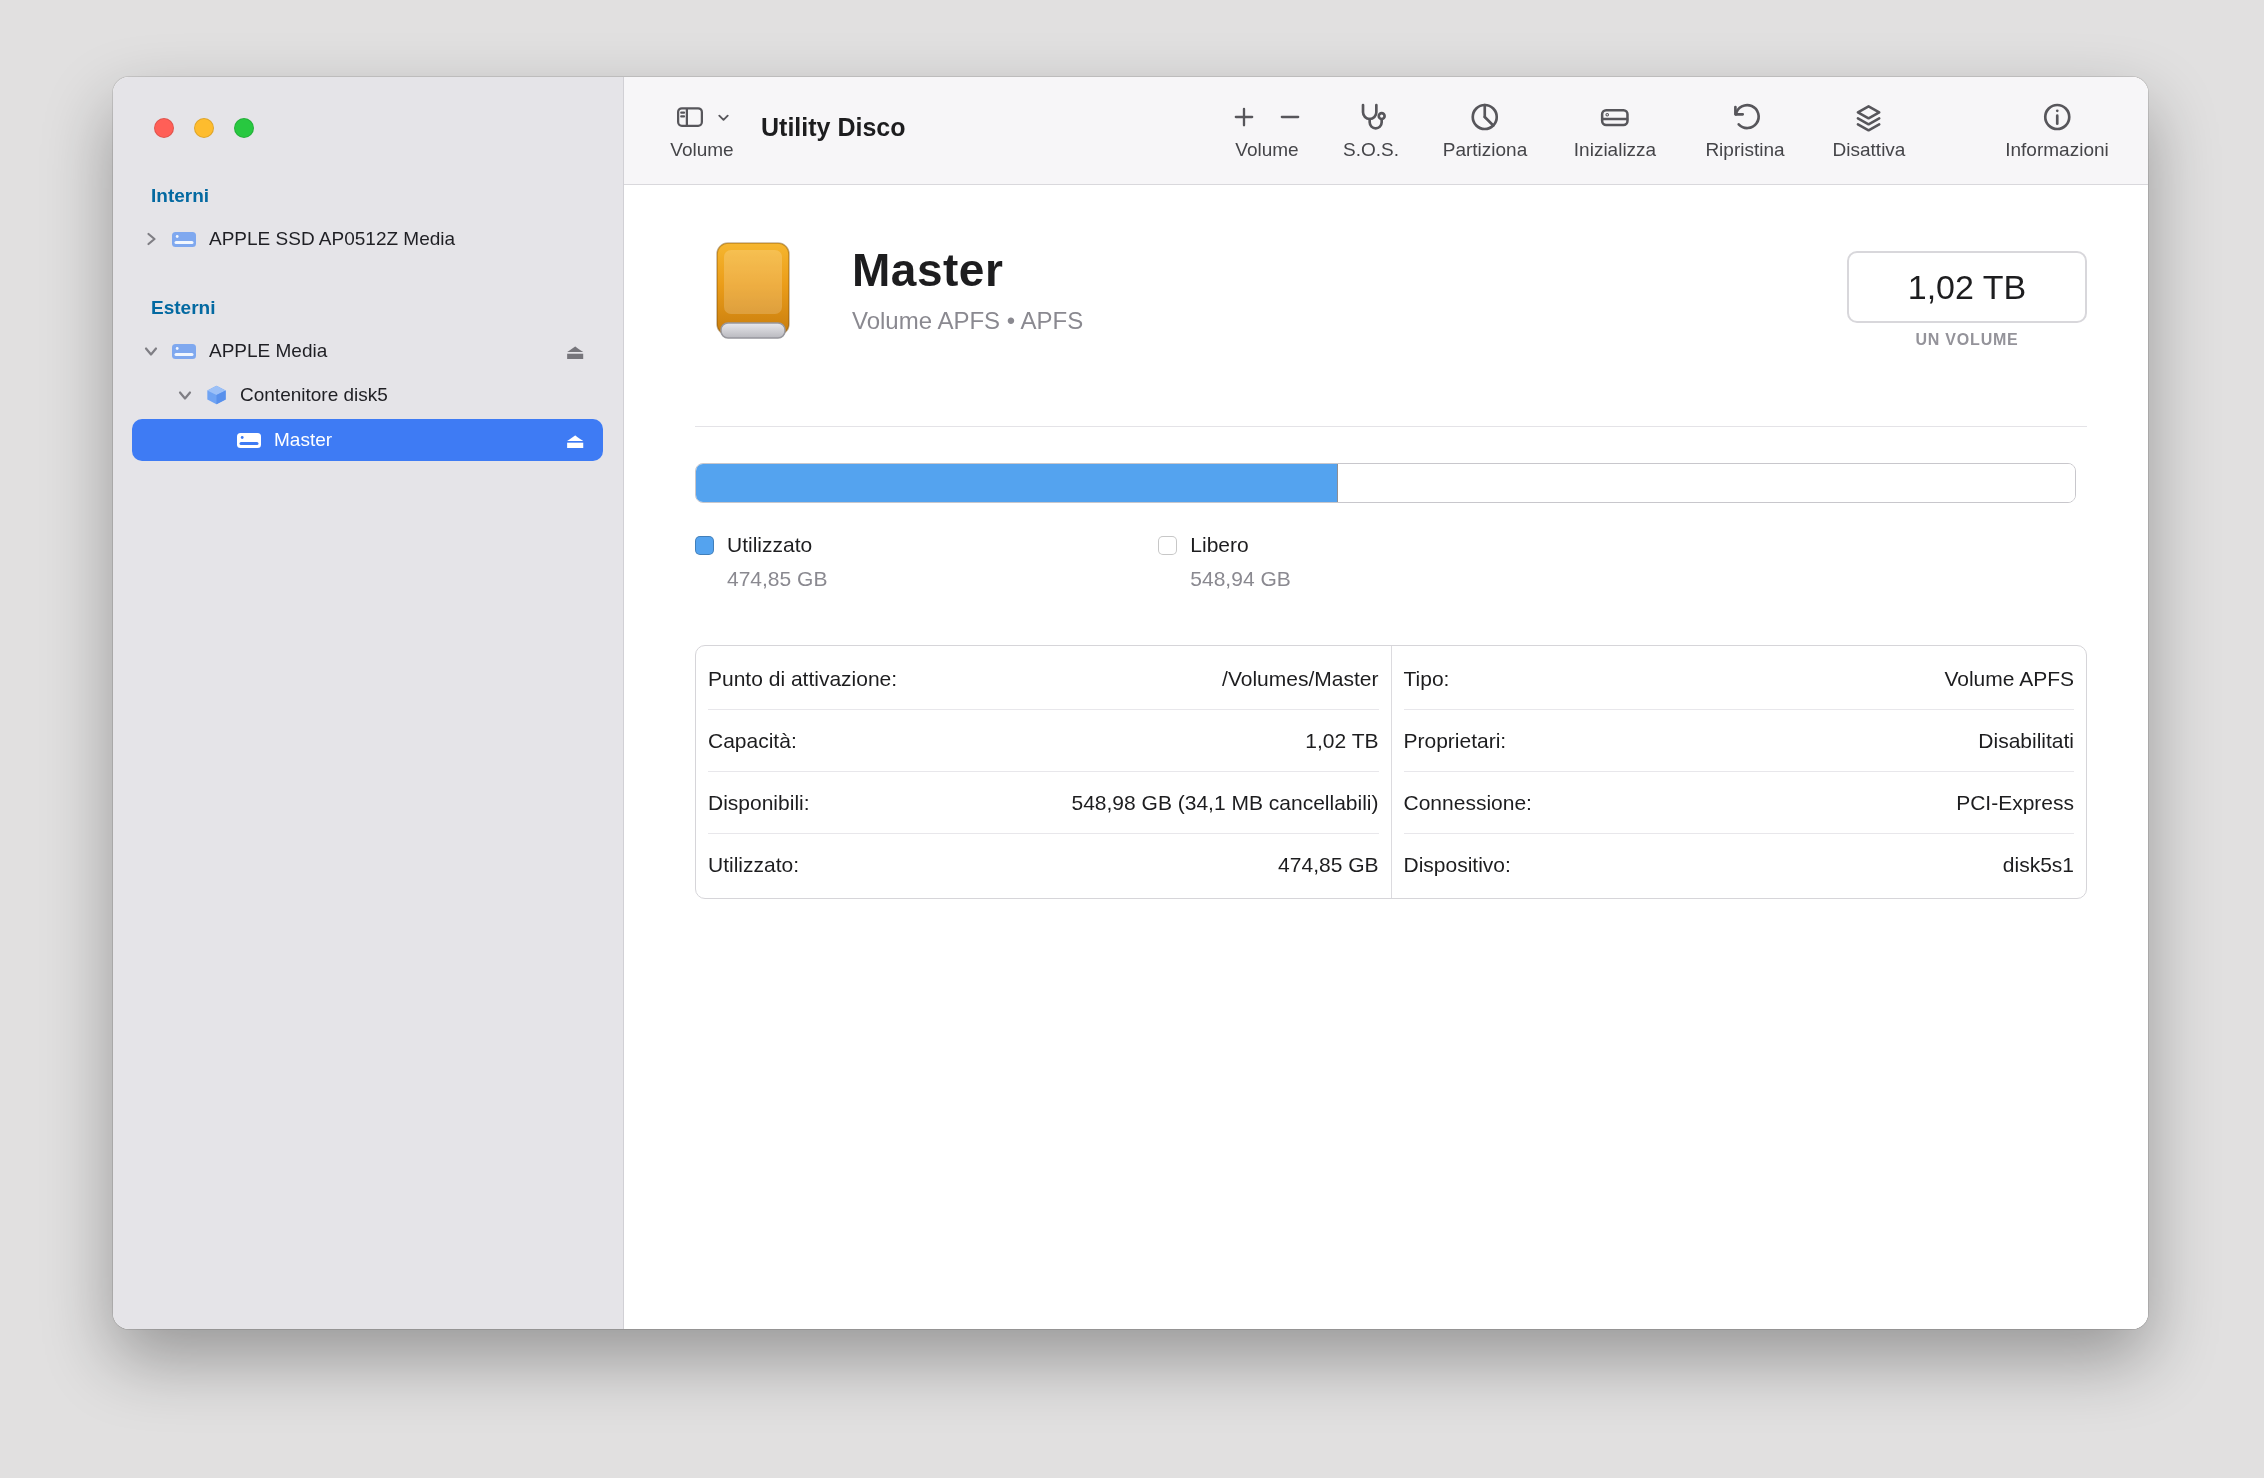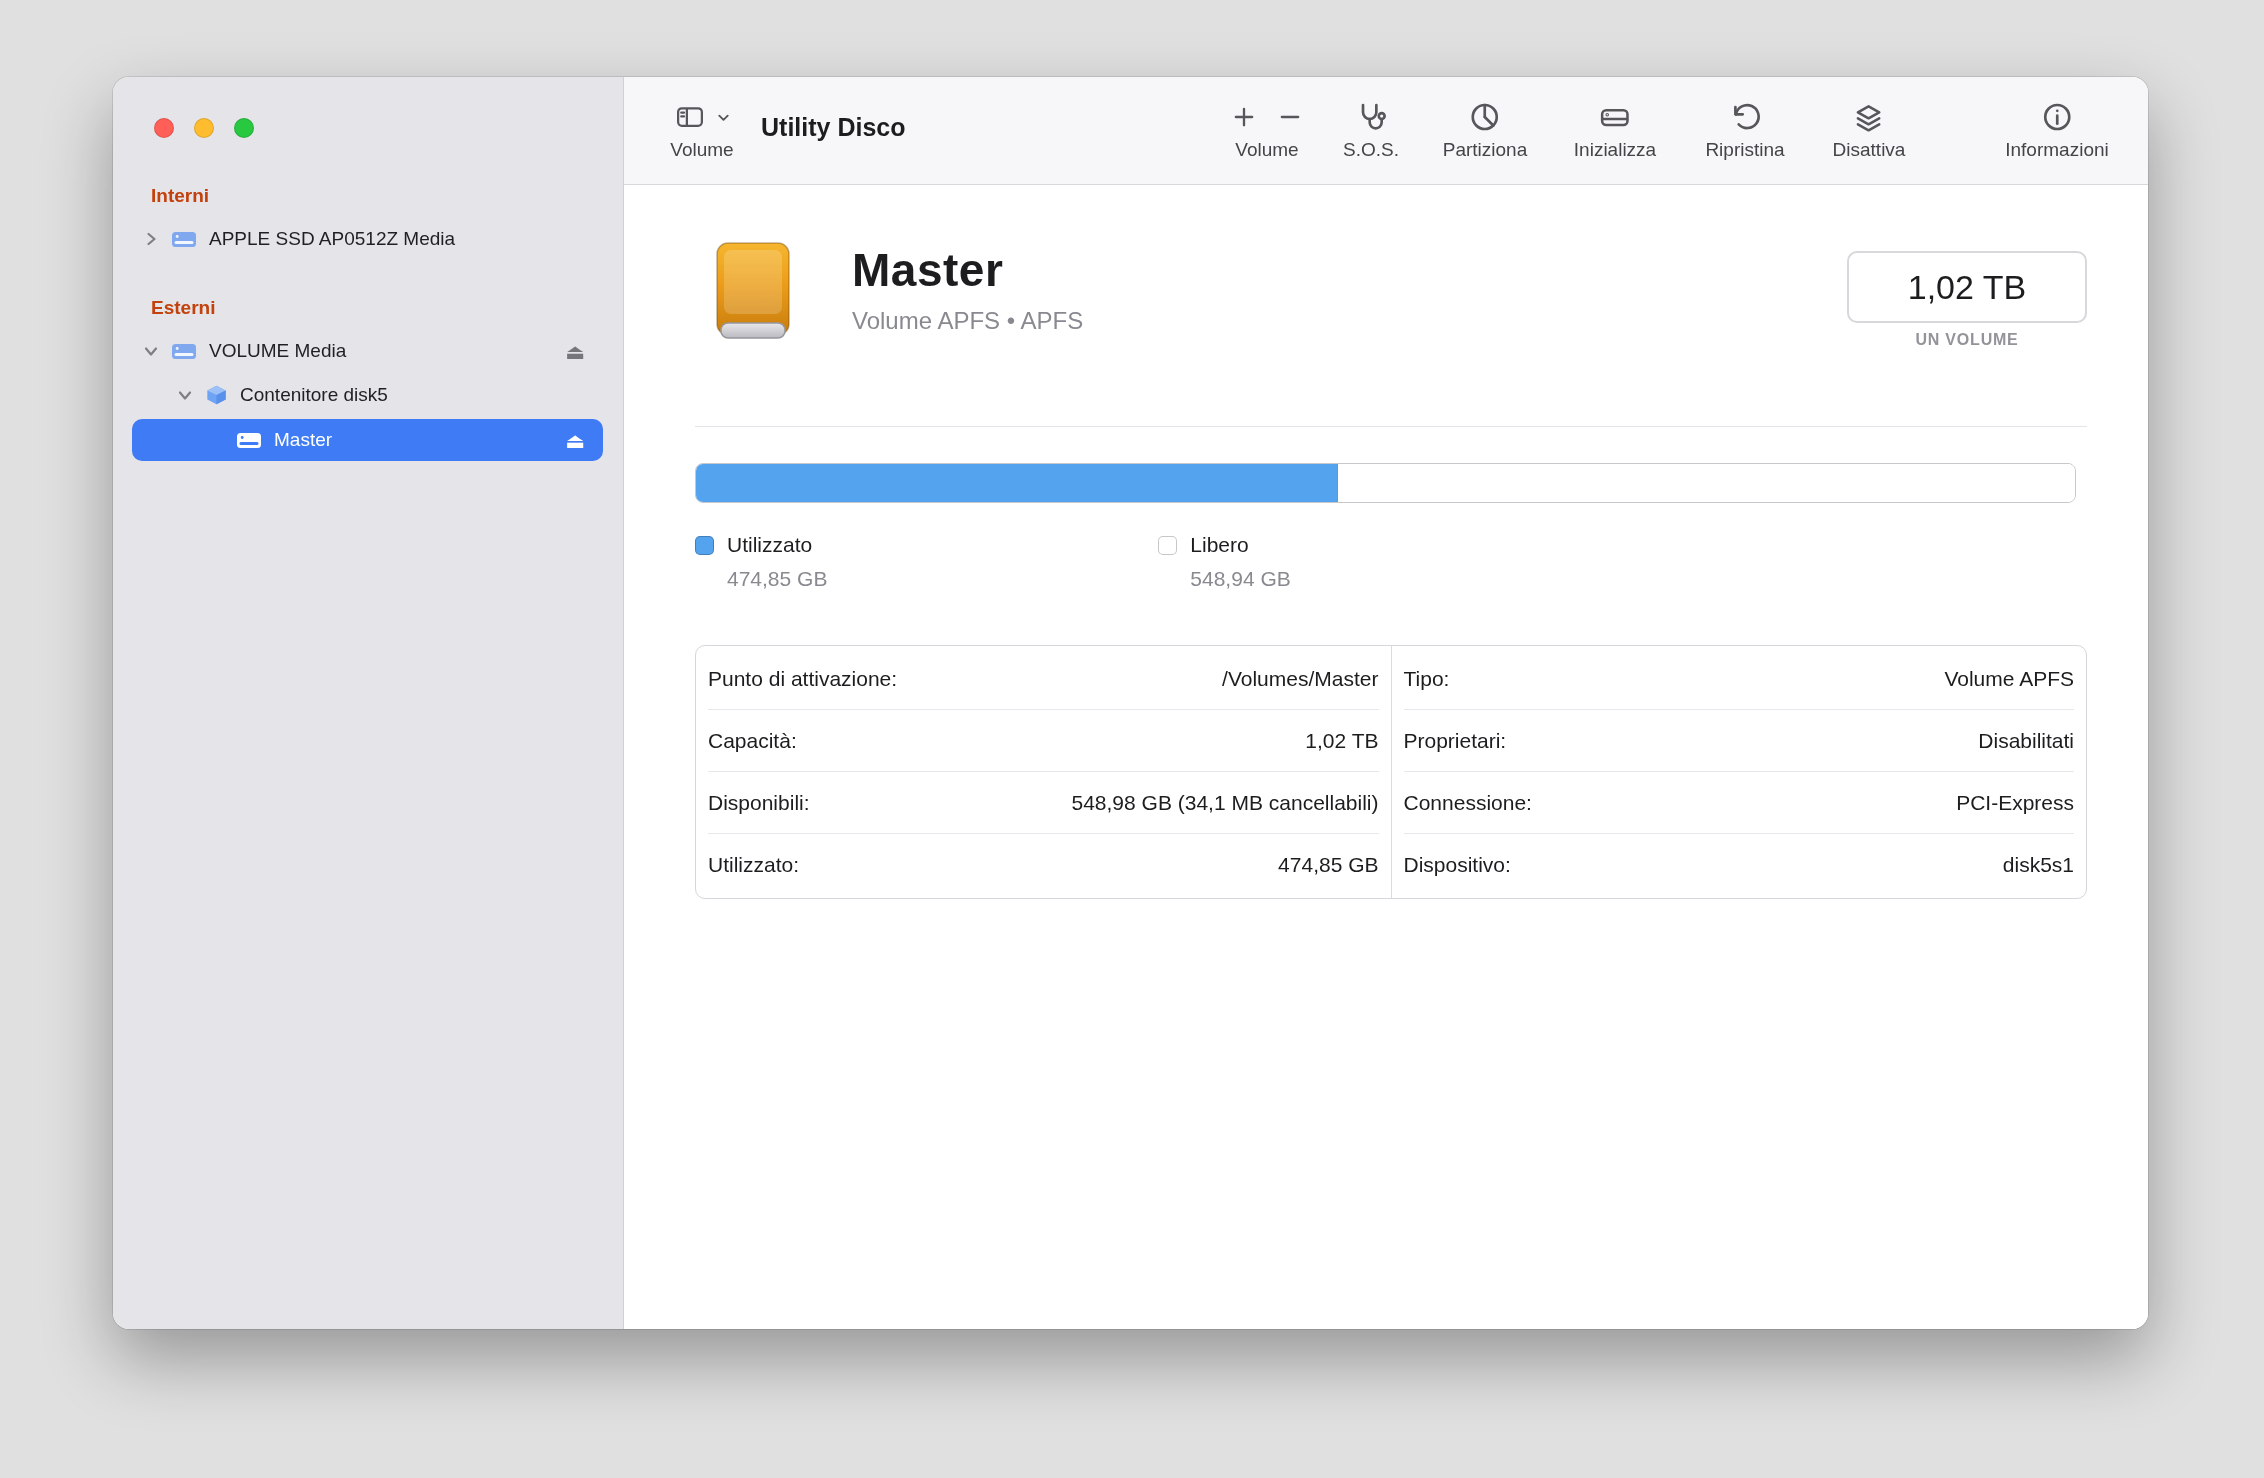--- a/index.html
+++ b/index.html
@@ -10,21 +10,21 @@
     border-radius:16px; overflow:hidden; display:flex; background:#fff;
     box-shadow:0 30px 70px rgba(0,0,0,.33), 0 0 0 1px rgba(0,0,0,.10); }
 
   
   .sidebar { width:511px; flex:none; background:#e5e4e8; border-right:1px solid #d1d0d5; position:relative; }
   .traffic { position:absolute; top:41px; left:41px; display:flex; gap:20px; }
   .dot { width:20px; height:20px; border-radius:50%; border:1px solid rgba(0,0,0,.12); }
   .dot.red{ background:#ff5f57; } .dot.yellow{ background:#febc2e; } .dot.green{ background:#28c840; }
 
   .sidebar-content { padding-top:108px; }
-  .sb-section-label { margin:0 0 10px 38px; font-size:19px; font-weight:600; color:#c2410c; }
+  .sb-section-label { margin:0 0 10px 38px; font-size:19px; font-weight:600; color:#0369a1; }
   .sb-section-label.second { margin-top:36px; }
   .sb-row { height:44px; display:flex; align-items:center; font-size:19px; color:#1f1f24; position:relative; }
   .chev { width:20px; height:20px; margin-left:28px; flex:none; display:flex; align-items:center; justify-content:center; }
   .lvl2 .chev { margin-left:62px; }
   .sb-icon { margin-left:10px; flex:none; display:flex; align-items:center; }
   .sb-label { margin-left:12px; white-space:nowrap; }
   .eject { position:absolute; right:38px; font-size:21px; color:#76757b; line-height:1; }
   .master-row { margin:2px 20px 0 19px; height:42px; border-radius:10px; background:#3e7bf4; color:#fff; }
   .master-row .sb-icon { margin-left:104px; }
   .master-row .eject { right:18px; color:#fff; }
@@ -110,21 +110,21 @@
                 <polyline points="4,6.5 9,12.5 14,6.5"></polyline>
               </svg>
           </span>
           <span class="sb-icon">
             <svg width="26" height="22" viewBox="0 0 26 22">
                 <rect x="1" y="4" width="24" height="15" rx="3.5" fill="#7fa8ef"></rect>
                 <rect x="3.5" y="13" width="19" height="3" rx="1.5" fill="#fff" opacity="0.9"></rect>
                 <circle cx="6.2" cy="8.5" r="1.4" fill="#fff" opacity="0.9"></circle>
               </svg>
           </span>
-          <span class="sb-label">VOLUME Media</span>
+          <span class="sb-label">APPLE Media</span>
           <span class="eject">⏏</span>
         </div>
 
         <div class="sb-row lvl2">
           <span class="chev">
             <svg width="18" height="18" viewBox="0 0 18 18" fill="none" stroke="#7f7e84" stroke-width="2.2" stroke-linecap="round" stroke-linejoin="round">
                 <polyline points="4,6.5 9,12.5 14,6.5"></polyline>
               </svg>
           </span>
           <span class="sb-icon">

